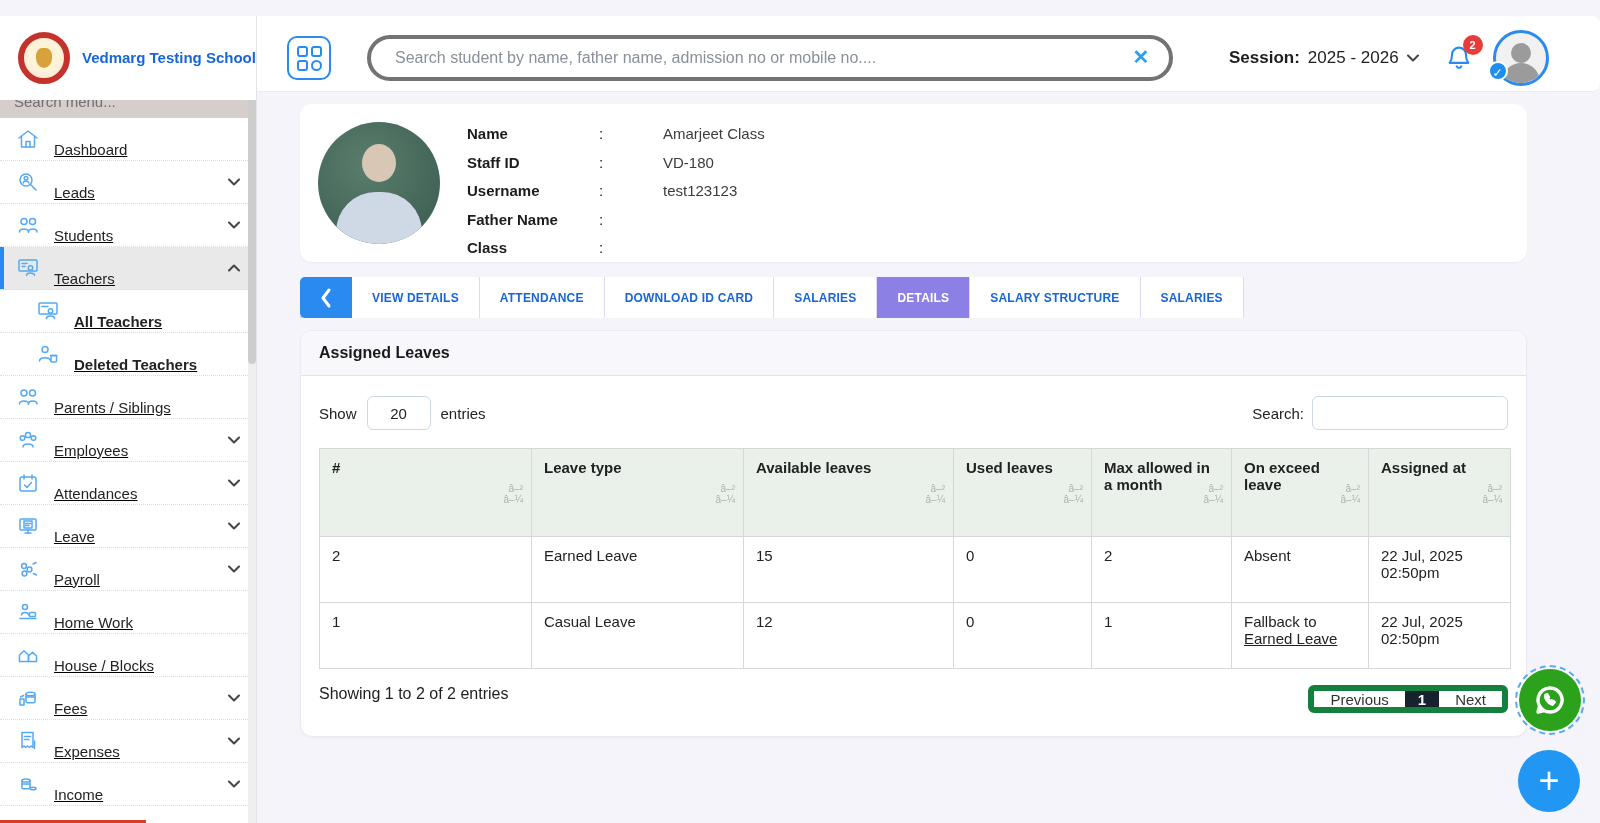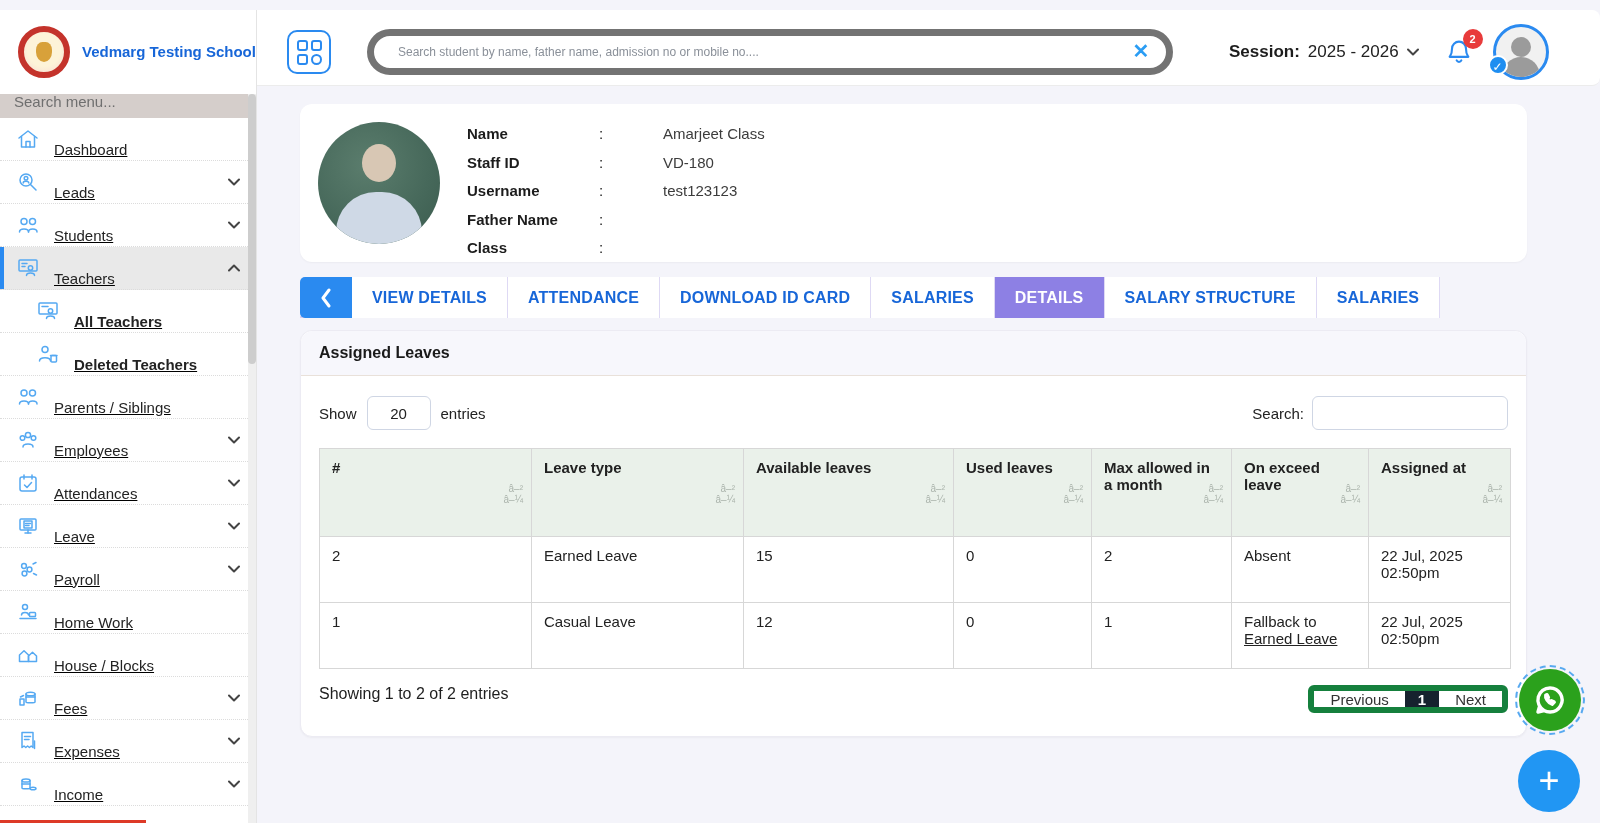--- a/index.html
+++ b/index.html
@@ -1,33 +1,33 @@
 <!DOCTYPE html>
 <html><head>
 <meta charset="utf-8">
 <style>
   * { margin:0; padding:0; box-sizing:border-box; }
   html,body { width:1600px; height:823px; }
   body { font-family:"Liberation Sans", sans-serif; background:#f4f4fa; overflow:hidden; }
   .screen { position:relative; width:1600px; height:823px; background:#f4f4fa; overflow:hidden; }
 
   
-  .header { position:absolute; top:10px; left:0; width:1600px; height:76px; background:#fff; border-bottom:1px solid #ececec; z-index:5;border-radius:8px; }
+  .header { position:absolute; top:16px; left:0; width:1600px; height:76px; background:#fff; border-bottom:1px solid #ececec; z-index:5;border-radius:8px; }
   .brand { position:absolute; left:0; top:0; width:257px; height:84px; border-right:1px solid #e4e4e4; display:flex; align-items:center; gap:12px; padding-left:18px; background:#fff; }
   .logo { width:52px; height:52px; border-radius:50%; border:6px solid #c4332b; background:radial-gradient(circle at 50% 45%, #fdf3d8 55%, #f6d8d2 100%); position:relative; flex:0 0 auto; }
   .logo::after { content:""; position:absolute; left:50%; top:50%; width:16px; height:20px; transform:translate(-50%,-50%); background:#d8a13a; border-radius:40% 40% 50% 50%; }
   .brand-name { color:#1766d8; font-weight:bold; font-size:15px; line-height:1.35; }
 
   .topbar { position:absolute; left:257px; top:0; right:0; height:84px; display:flex; align-items:center; }
   .grid-btn { width:44px; height:44px; margin-left:30px; border:2px solid #2a8af0; border-radius:10px; display:flex; align-items:center; justify-content:center; background:#fff; cursor:pointer; }
   .grid-ic { display:grid; grid-template-columns:11px 11px; grid-template-rows:11px 11px; gap:3px; }
   .grid-ic i { border:2px solid #2a8af0; border-radius:3px; display:block; }
   .grid-ic i.round { border-radius:50%; }
   .search-pill { position:relative; margin-left:36px; width:806px; height:46px; }
-  .search-pill input { width:100%; height:100%; border:7px solid #737373; border-radius:24px; padding:0 52px 0 24px; font-size:12px; color:#333; background:#fff; outline:none; font-family:inherit; }
+  .search-pill input { width:100%; height:100%; border:4px solid #737373; border-radius:24px; padding:0 52px 0 24px; font-size:16px; color:#333; background:#fff; outline:none; font-family:inherit; }
   .search-pill input::placeholder { color:#8a9099; }
   .clear-x { position:absolute; right:22px; top:12px; width:20px; height:20px; color:#2a9df4; font-size:20px; line-height:20px; text-align:center; cursor:pointer; font-weight:bold; }
   .session { display:flex; align-items:center; margin-left:56px; gap:8px; cursor:pointer; white-space:nowrap; }
   .session .lbl { font-weight:bold; font-size:17px; color:#1d1d1d; }
   .session .val { font-size:17px; color:#222; }
   .chev { width:12px; height:8px; }
   .chev polyline { fill:none; stroke:#444; stroke-width:2; stroke-linecap:round; stroke-linejoin:round; }
   .bell-wrap { position:relative; margin-left:26px; cursor:pointer; width:30px; height:32px; }
   .bell-wrap svg { stroke:#2a8af0; fill:none; stroke-width:1.8; stroke-linecap:round; stroke-linejoin:round; }
   .badge { position:absolute; top:-7px; right:-8px; min-width:20px; height:20px; border-radius:10px; background:#e83b3b; color:#fff; font-size:11px; font-weight:bold; display:flex; align-items:center; justify-content:center; padding:0 4px; }
@@ -63,21 +63,21 @@
   .photo .sil-body { position:absolute; left:50%; bottom:-6px; transform:translateX(-50%); width:86px; height:58px; border-radius:40px 40px 0 0; background:#cfd9e6; }
   .pfields { position:absolute; left:167px; top:16px; }
   .prow { display:flex; line-height:28.6px; }
   .prow .plab { width:132px; font-weight:bold; font-size:15px; color:#1c1c1c; }
   .prow .pcol { width:64px; font-size:15px; color:#1c1c1c; }
   .prow .pval { font-size:15px; color:#3c3c3c; }
 
   .tabstrip { position:absolute; left:43px; top:193px; height:41px; display:flex; border-bottom:2px solid #d6d0f2; }
   .backbtn { width:52px; height:41px; background:#2a8af0; border-radius:5px 0 0 5px; display:flex; align-items:center; justify-content:center; cursor:pointer; }
   .backbtn svg { stroke:#fff; stroke-width:3; fill:none; stroke-linecap:round; stroke-linejoin:round; }
-  .tab { height:41px; background:#fff; border-right:1px solid #ded9f4; display:flex; align-items:center; justify-content:center; padding:0 20px; font-size:16px; font-weight:bold; color:#1766d8; letter-spacing:.2px; cursor:pointer; white-space:nowrap; }
+  .tab { height:41px; background:#fff; border-right:1px solid #ded9f4; display:flex; align-items:center; justify-content:center; padding:0 20px; font-size:12px; font-weight:bold; color:#1766d8; letter-spacing:.2px; cursor:pointer; white-space:nowrap; }
   .tab.active { background:#8d80e4; color:#fff; }
 
   .panel { position:absolute; left:43px; top:246px; width:1227px; height:407px; background:#fff; border-radius:12px; border:1px solid #ecebf3; box-shadow:0 1px 2px rgba(0,0,0,.04); }
   .panel-h { height:45px; background:#f7f7fc; border-bottom:1px solid #e9e1da; border-radius:12px 12px 0 0; display:flex; align-items:center; padding-left:18px; font-weight:bold; font-size:16px; color:#1a1a1a; }
   .controls { display:flex; align-items:center; padding:20px 18px 14px 18px; font-size:15px; color:#222; }
   .entries-input { width:64px; height:34px; margin:0 10px; border:1px solid #cfd6e4; border-radius:6px; text-align:center; font-size:15px; color:#222; outline:none; font-family:inherit; }
   .controls .spacer { flex:1; }
   .search-lbl { margin-right:8px; font-size:15px; }
   .tbl-search { width:196px; height:34px; border:1px solid #cfd6e4; border-radius:6px; outline:none; padding:0 10px; font-size:15px; font-family:inherit; }
 

